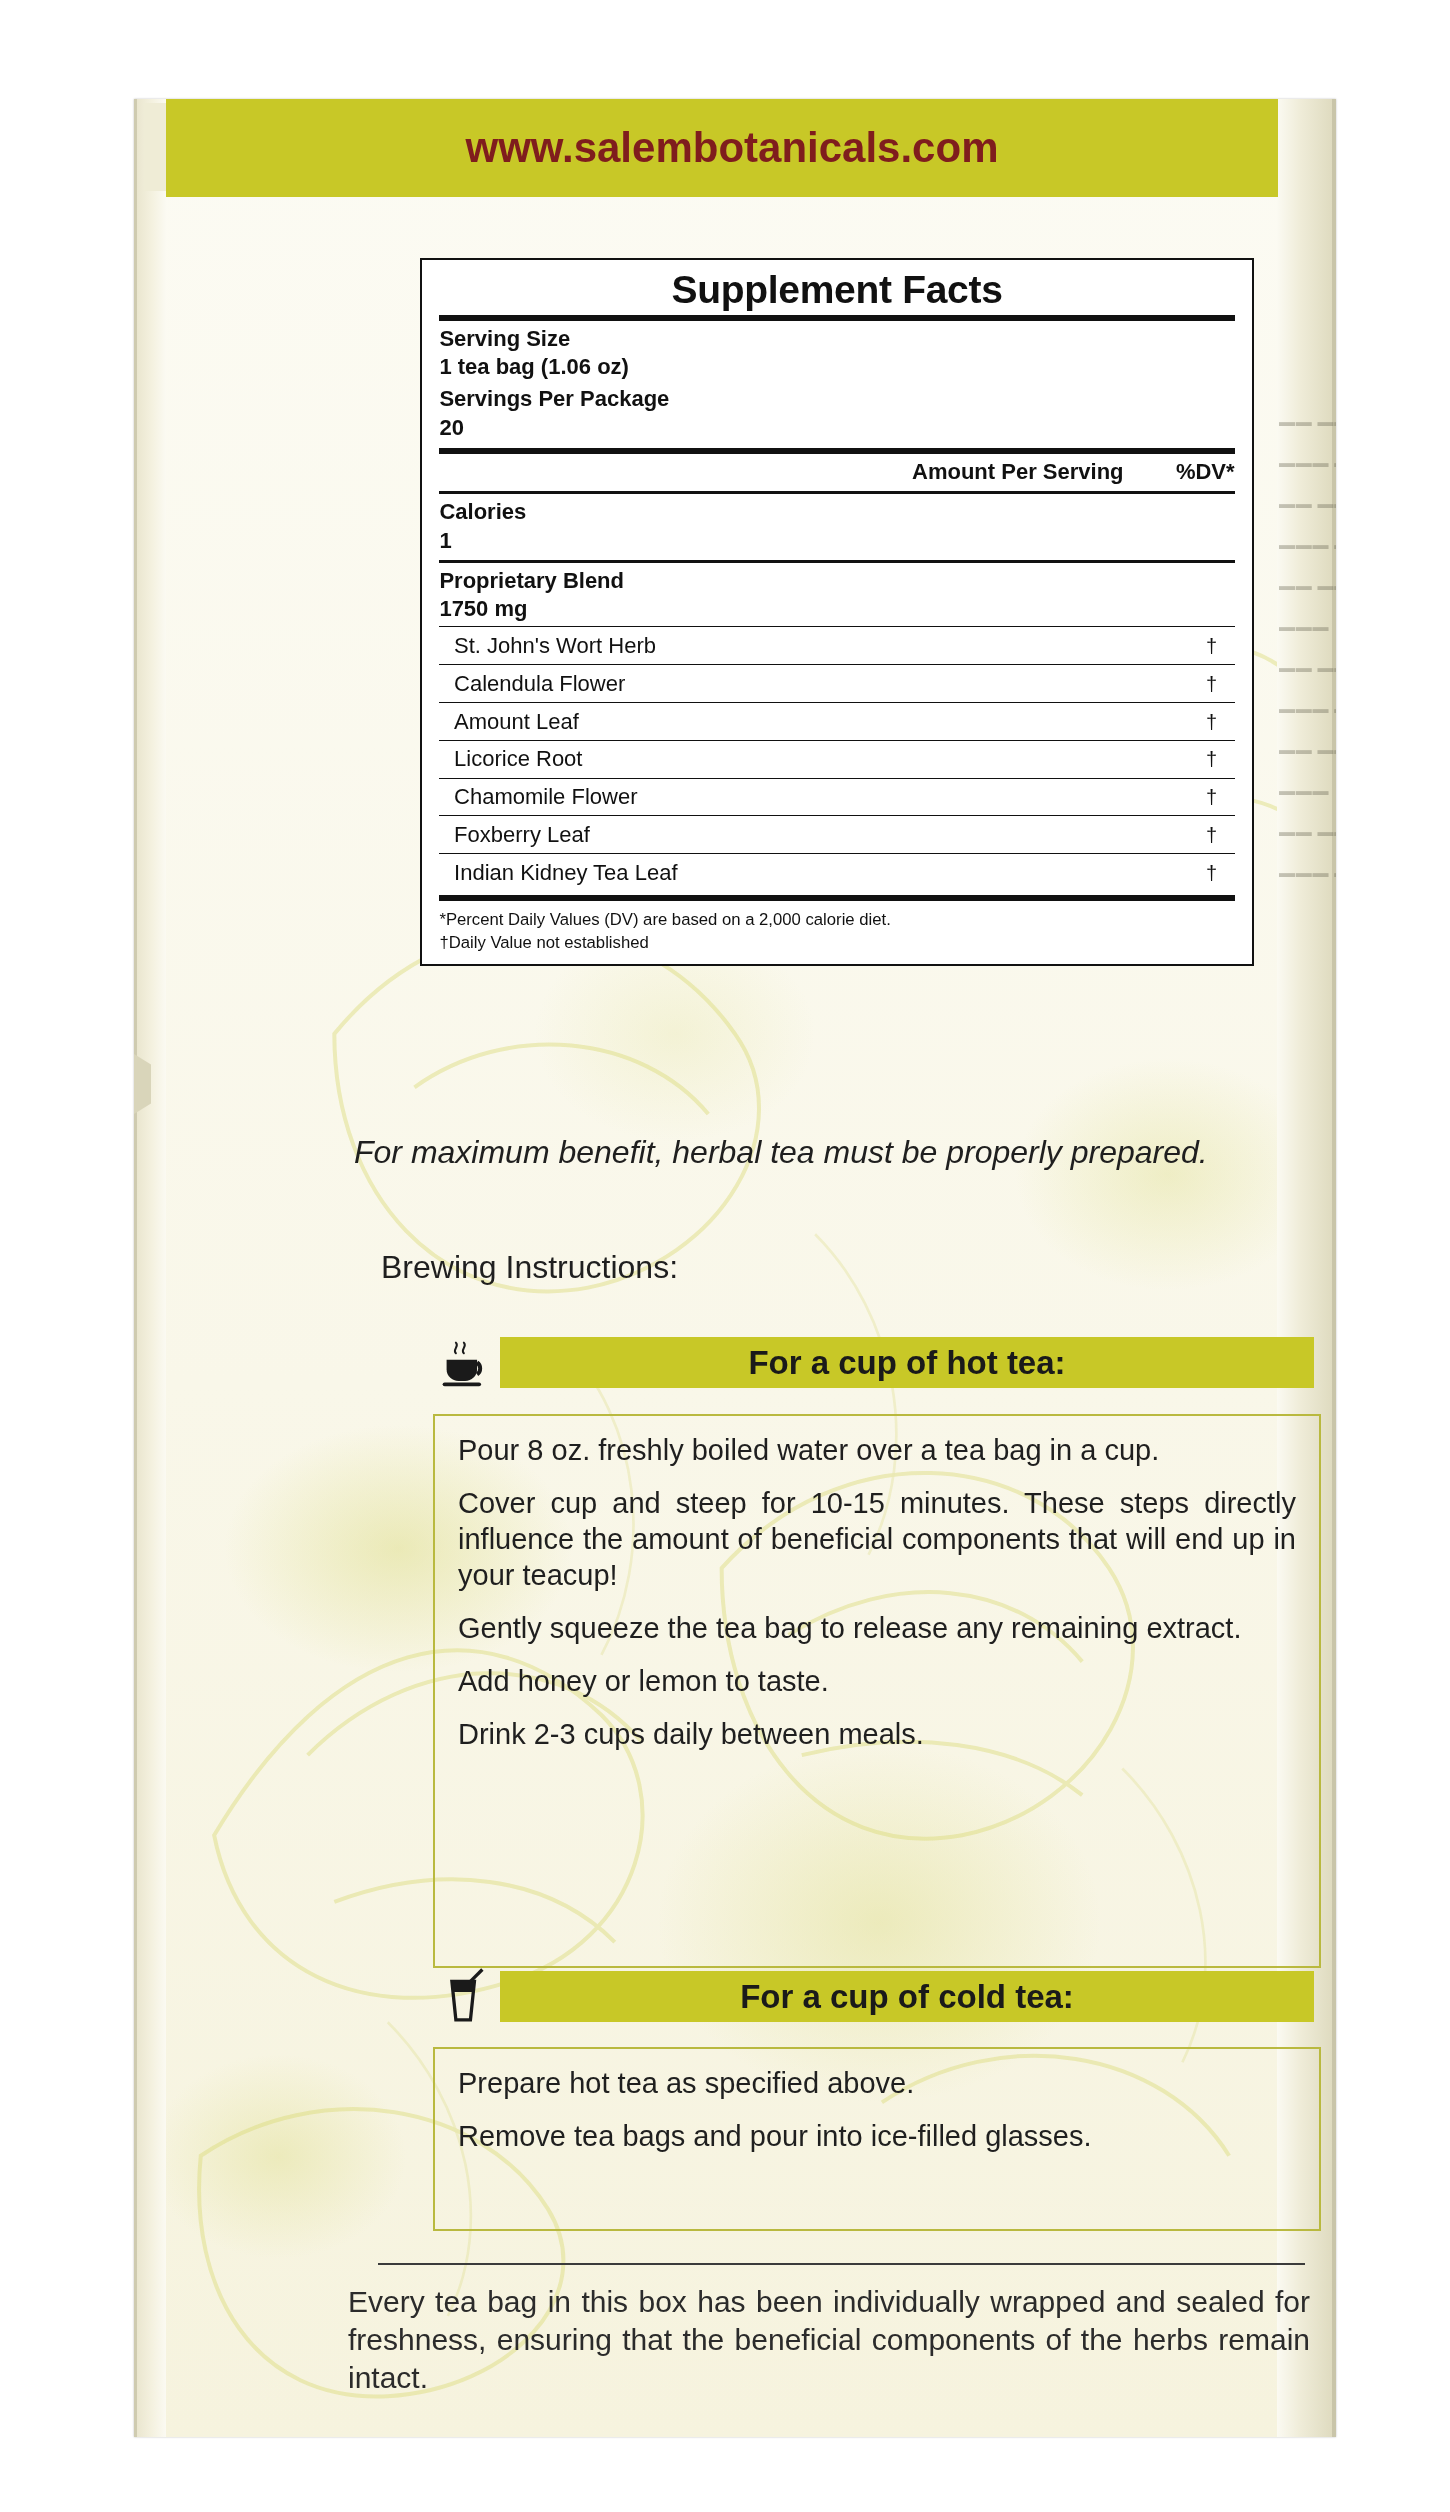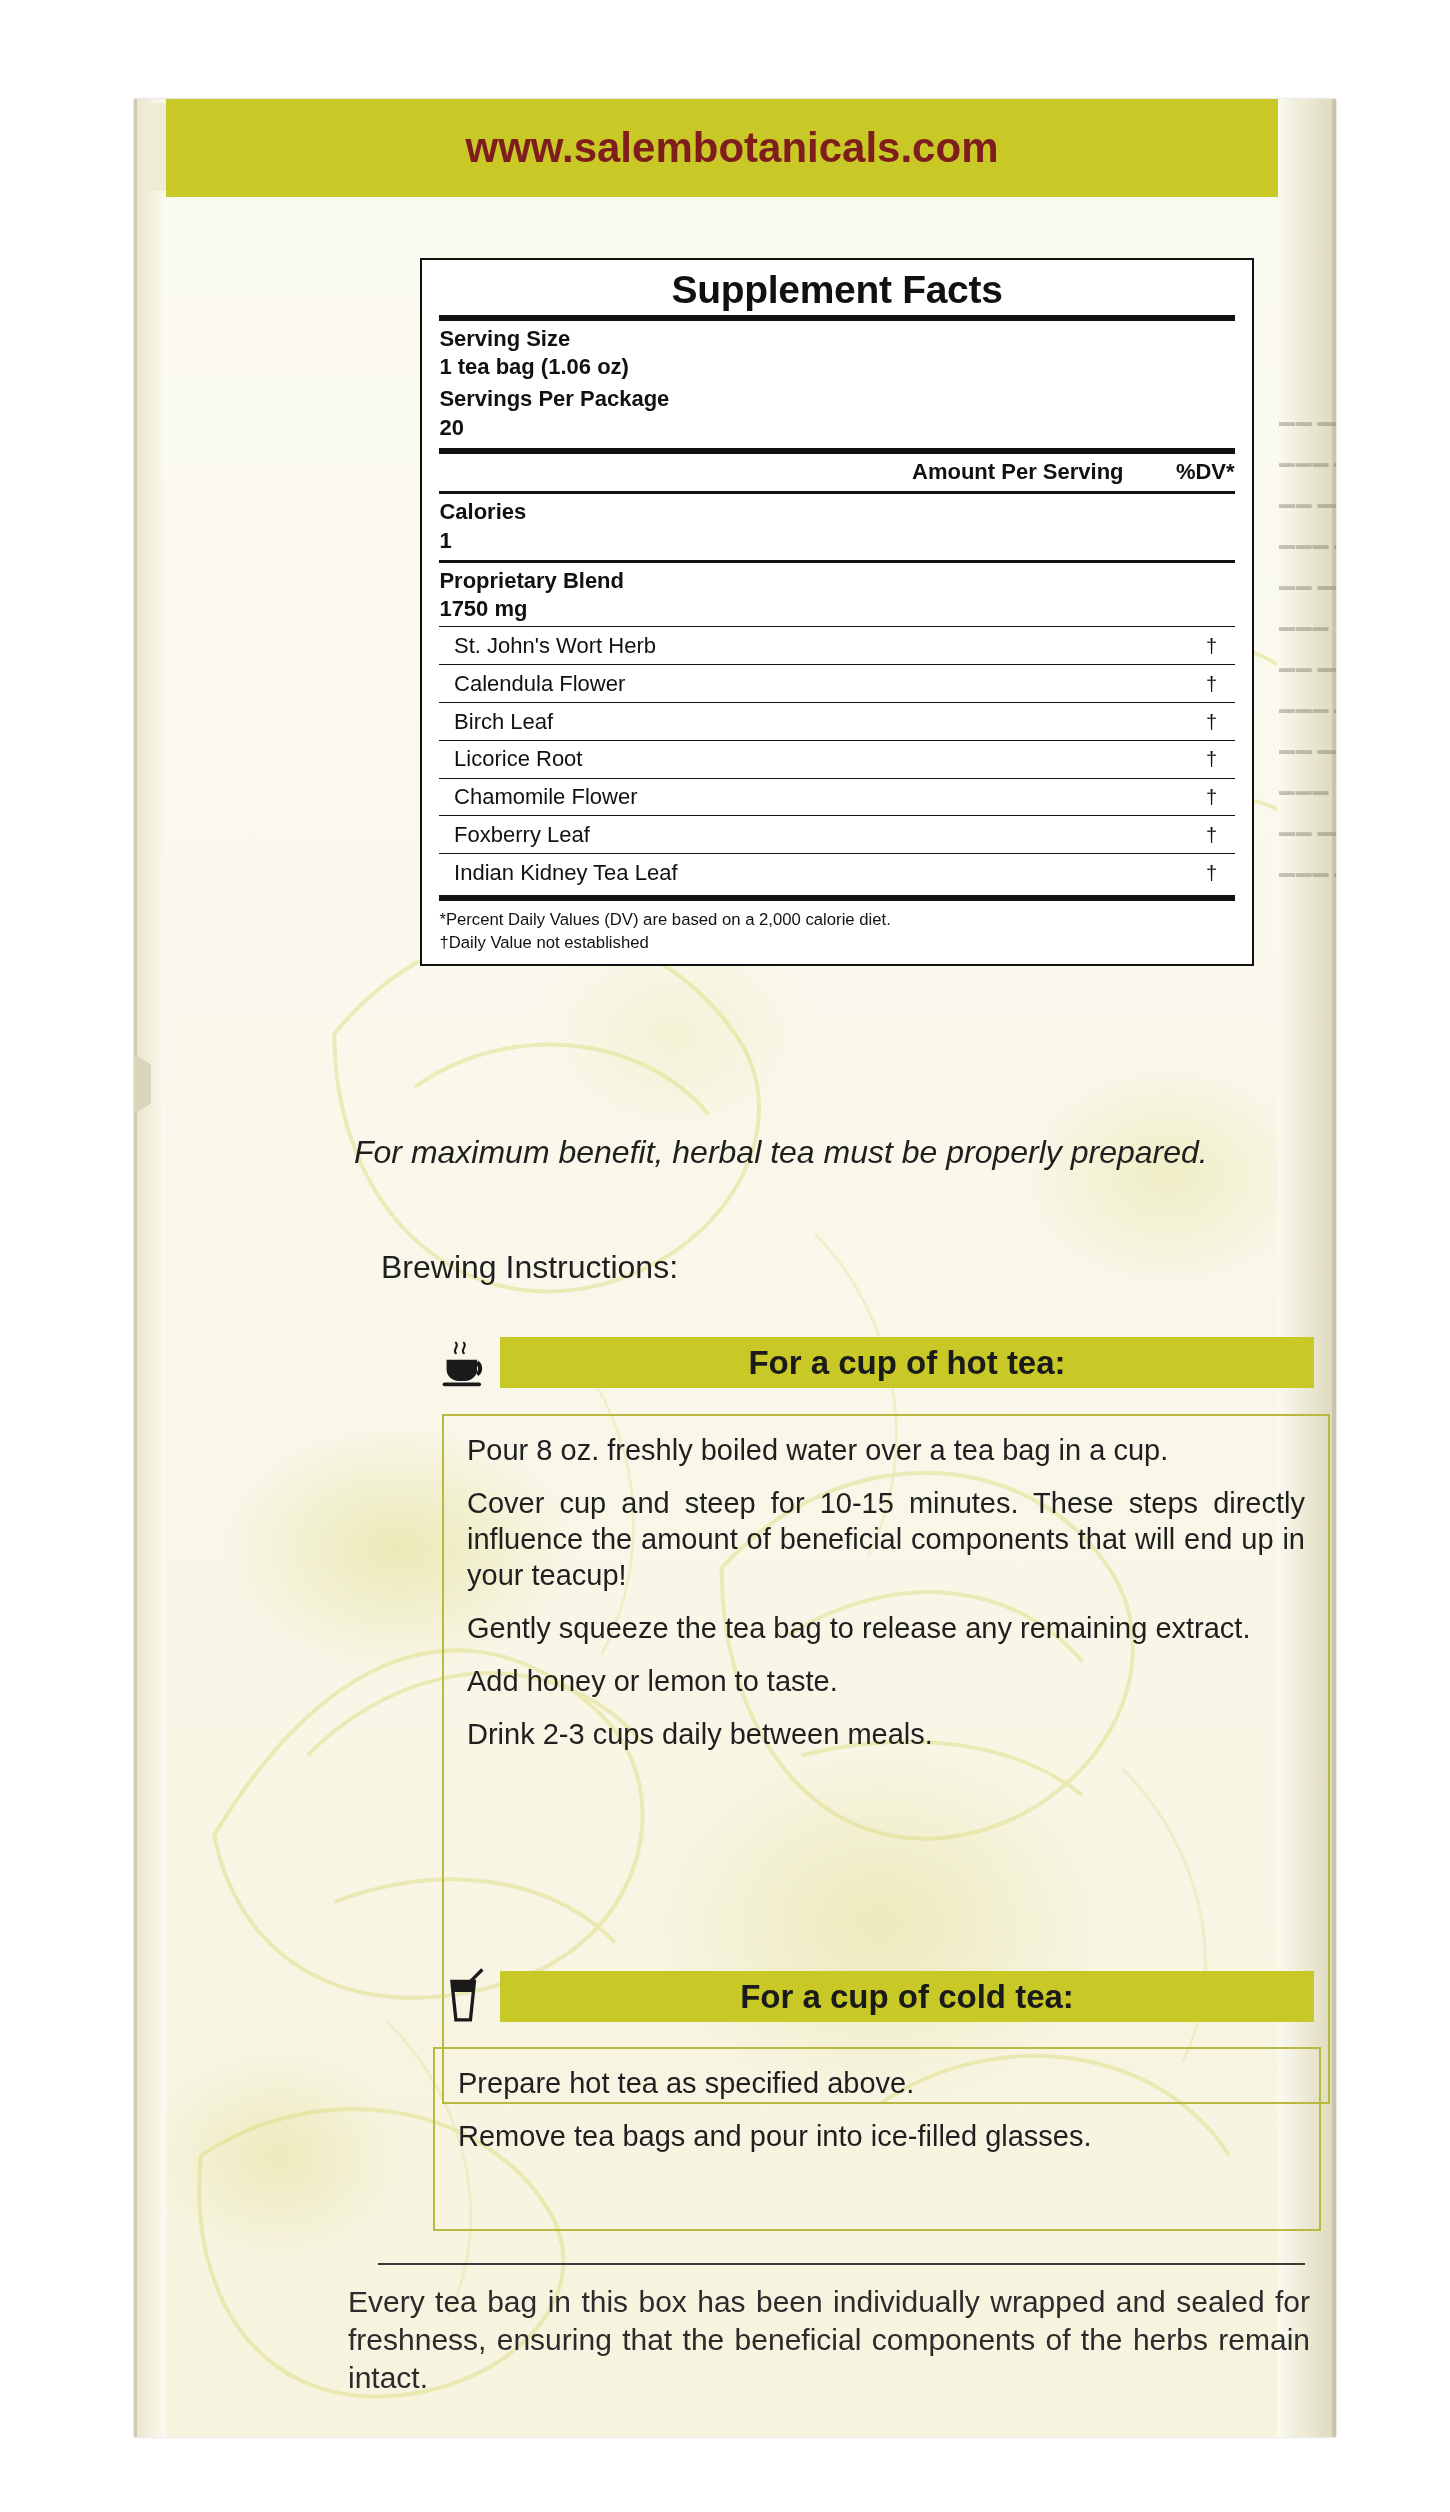--- a/index.html
+++ b/index.html
@@ -222,21 +222,21 @@
   .glass-icon { position: absolute; left: 302px; top: 1869px; width: 53px; height: 56px; }
 
   
   .instr {
     position: absolute;
     border: 2px solid #b9b93f;
     box-sizing: border-box;
     padding: 17.4px 23px 17.4px 23px;
     color: #1f1f1f;
   }
-  .instr-hot { left: 308px; top: 1315px; width: 888px; height: 690px; }
+  .instr-hot { left: 299px; top: 1315px; width: 888px; height: 554px; }
   .instr-cold { left: 299px; top: 1948px; width: 888px; height: 184px; }
   .instr p {
     margin: 0 0 17.4px 0;
     font-size: 29px;
     line-height: 1.23;
     text-align: justify;
     text-align-last: left;
   }
   .instr p:last-child { margin-bottom: 0; }
 
@@ -360,21 +360,21 @@
 
       <div class="sf-ing">
         <span class="nm">St. John's Wort Herb</span>
         <span class="dv">†</span>
       </div>
       <div class="sf-ing">
         <span class="nm">Calendula Flower</span>
         <span class="dv">†</span>
       </div>
       <div class="sf-ing">
-        <span class="nm">Birch Leaf</span>
+        <span class="nm">Amount Leaf</span>
         <span class="dv">†</span>
       </div>
       <div class="sf-ing">
         <span class="nm">Licorice Root</span>
         <span class="dv">†</span>
       </div>
       <div class="sf-ing">
         <span class="nm">Chamomile Flower</span>
         <span class="dv">†</span>
       </div>

